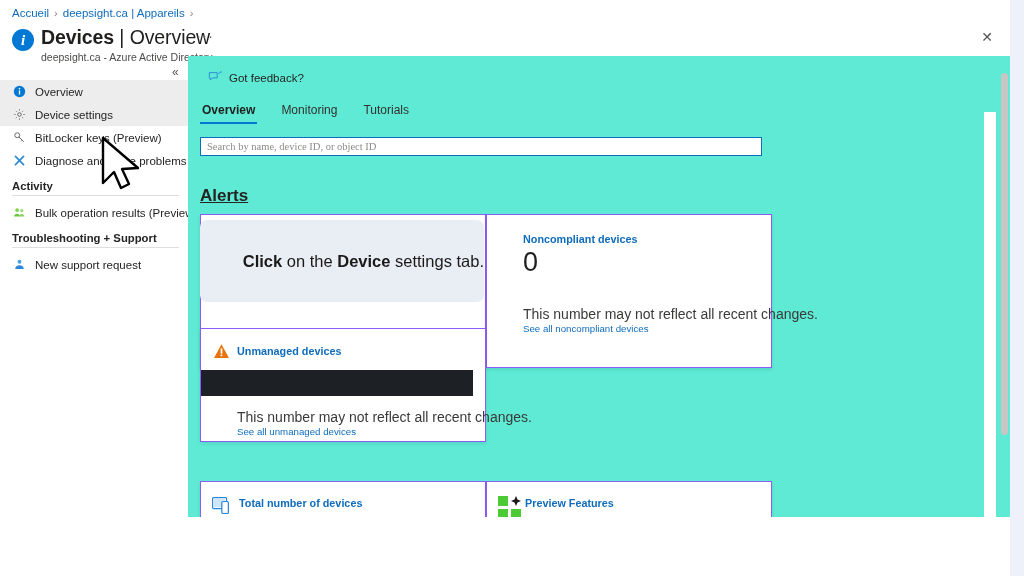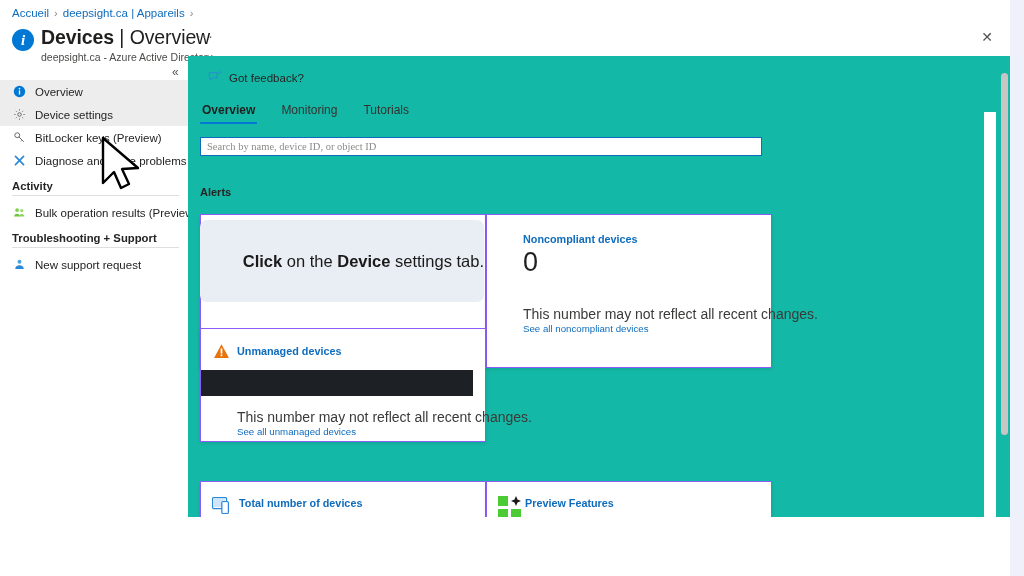--- a/index.html
+++ b/index.html
@@ -81,21 +81,21 @@
   .nav-item .ico { width: 14px; height: 14px; flex: none; display:flex; align-items:center; justify-content:center; }
   .sec-head {
     padding-left: 12px; font-size: 11.3px; font-weight: 700;
     color: #242424; margin-top: 8px; margin-bottom: 3px; white-space: nowrap;
   }
   .sec-rule { height: 1px; background: #e1dfdd; margin: 2px 9px 5px 12px; }
 
   
   .main {
     position: absolute; left: 188px; top: 56px; right: 14px; bottom: 0;
-    background: #14b8a6; overflow: hidden;
+    background: #5eead4; overflow: hidden;
   }
   .feedback {
     position: absolute; left: 20px; top: 14px;
     display: flex; align-items: center; gap: 7px;
     font-size: 11.5px; color: #242424; cursor: pointer;
   }
   .tabs {
     position: absolute; left: 12px; top: 44px;
     display: flex; align-items: flex-end; gap: 22px;
   }
@@ -111,21 +111,21 @@
     font-size: 10.5px; color: #8a8886; padding: 0 6px;
     display: flex; align-items: center;
   }
   .searchbox input {
     width: 100%; border: none; outline: none; background: transparent;
     font-family: Liberation Serif, serif; font-size: 10.5px; color: #605e5c;
   }
   .searchbox input::placeholder { color: #8d8b89; }
 
   .sec-label {
-    position: absolute; font-size: 11px; font-weight: 700; color: #242424;
+    position: absolute; font-size: 17px; font-weight: 700; color: #242424; text-decoration: underline;
   }
   #alerts-label { left: 12px; top: 130px; }
   #myfeed-label { left: 12px; top: 460px; }
 
   
   .card {
     position: absolute; background: #ffffff;
     border: 1px solid #8b5cf6;
     box-shadow: 0 0.3px 0.9px rgba(0,0,0,.08), 0 1.6px 3.6px rgba(0,0,0,.10);
   }

